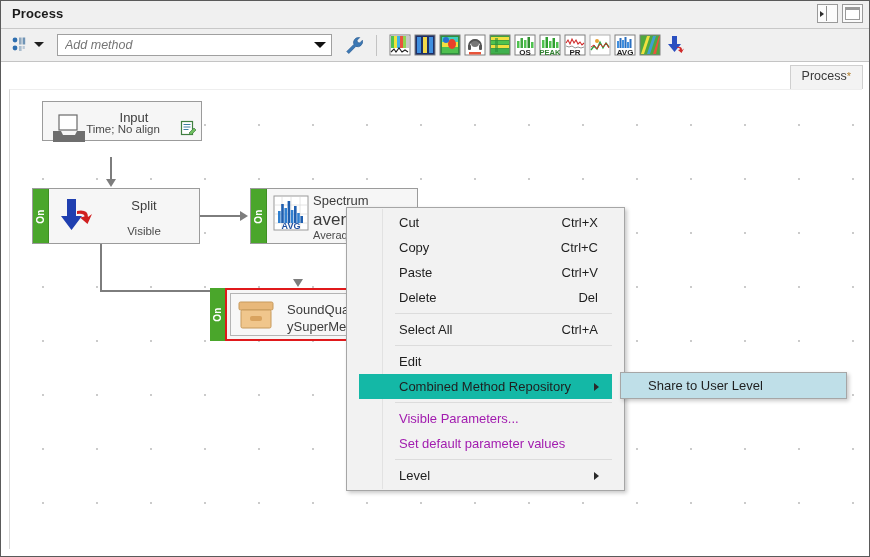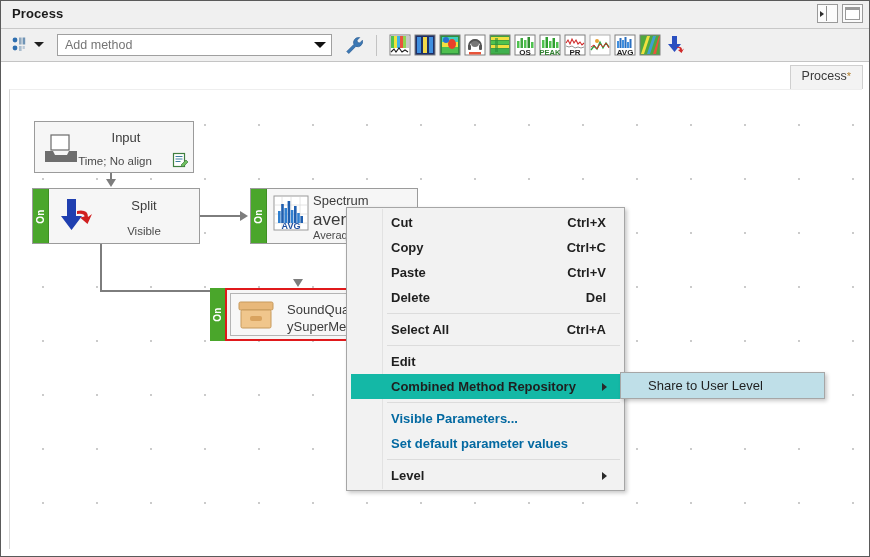--- a/index.html
+++ b/index.html
@@ -52,21 +52,21 @@
   }
   .tb-chevron{
     position:absolute;left:33px;top:13px;width:0;height:0;
     border-left:5px solid transparent;border-right:5px solid transparent;
     border-top:5px solid #1f1f1f;cursor:pointer;
   }
   .method-input{
     position:absolute;left:56px;top:5px;width:275px;height:22px;
     border:1px solid #a0a0a0;background:#fff;box-sizing:border-box;
     font-family:"Liberation Sans", sans-serif;font-size:12.5px;
-    color:#8c8c8c;padding:0 12px 0 7px;outline:none;
+    font-style:italic;color:#8c8c8c;padding:0 12px 0 7px;outline:none;
   }
   .method-arrow{
     position:absolute;left:313px;top:13px;width:0;height:0;
     border-left:6px solid transparent;border-right:6px solid transparent;
     border-top:6px solid #111;cursor:pointer;
   }
   .wrench{position:absolute;left:343px;top:6px;width:21px;height:21px;cursor:pointer;}
   .tb-sep{position:absolute;top:6px;width:1px;height:21px;background:#c3c3c3;}
   .tb-icons{position:absolute;left:388px;top:5px;display:flex;gap:3px;}
   .tbicon{width:22px;height:22px;position:relative;cursor:pointer;overflow:hidden;}
@@ -114,21 +114,21 @@
   .node .ntitle{
     position:absolute;left:0;right:0;top:6px;text-align:center;
     font-size:13px;color:#3c3c3c;
   }
   .node .nsub{
     position:absolute;left:0;right:0;bottom:4px;text-align:center;
     font-size:11.5px;color:#4a4a4a;
   }
 
   
-  #node-input{left:24px;top:11px;width:160px;height:52px;background:#fbfbfb;border:1px solid #9b9b9b;margin-top:20px;}
+  #node-input{left:32px;top:11px;width:160px;height:40px;background:#fbfbfb;border:1px solid #9b9b9b;}
   #node-input .ntitle{top:8px;left:28px;right:4px;}
   #node-input .nsub{bottom:5px;left:28px;right:26px;}
   #node-input .nicon{left:8px;top:12px;width:36px;height:30px;}
   .inpstamp{position:absolute;right:5px;bottom:4px;width:16px;height:16px;}
 
   
   #node-split{left:22px;top:98px;width:168px;height:56px;}
   #node-split .ntitle{top:9px;left:40px;}
   #node-split .nsub{bottom:6px;left:40px;}
 
@@ -160,43 +160,43 @@
     position:absolute;width:0;height:0;
     border-top:5px solid transparent;border-bottom:5px solid transparent;
     border-left:8px solid #7d7d7d;
   }
 
   
   .ctxmenu{
     position:absolute;left:345px;top:206px;width:279px;
     background:#f2f2f2;border:1px solid #a6a6a6;
     box-shadow:2px 2px 4px rgba(0,0,0,.22);
-    box-sizing:border-box;padding:2px 4px;z-index:50;font-weight:bold;
+    box-sizing:border-box;padding:2px 12px;z-index:50;
   }
   .ctxmenu .gutter{
     position:absolute;left:1px;top:1px;bottom:1px;width:34px;background:#f2f2f2;
     border-right:1px solid #e2e2e2;
   }
   .mi{
     position:relative;height:25px;line-height:25px;
     padding-left:40px;padding-right:14px;font-size:13px;color:#1f1f1f;
     cursor:pointer;z-index:2;white-space:nowrap;
   }
   .mi .accel{position:absolute;right:14px;top:0;font-size:13px;color:#1f1f1f;}
-  .mi.disabled{color:#0369a1;cursor:default;}
+  .mi.disabled{color:#a21caf;cursor:default;}
   .mi.hl{background:#14b8a6;}
   .mi .sub-arrow{
     position:absolute;right:13px;top:9px;width:0;height:0;
     border-top:4px solid transparent;border-bottom:4px solid transparent;
     border-left:5px solid #2a2a2a;
   }
   .msep{height:1px;background:#dcdcdc;margin:3px 0 3px 36px;z-index:2;position:relative;}
 
   .submenu{
-    position:absolute;left:619px;top:371px;width:205px;height:27px;
+    position:absolute;left:619px;top:371px;width:227px;height:27px;
     background:#7dd3fc;border:1px solid #a6a6a6;
     box-shadow:2px 2px 4px rgba(0,0,0,.22);
     box-sizing:border-box;z-index:60;
   }
   .submenu .smi{
     height:25px;line-height:25px;background:#bfdfe8;
     padding-left:27px;font-size:13px;color:#1f1f1f;cursor:pointer;
     margin:0;
   }
 </style>

